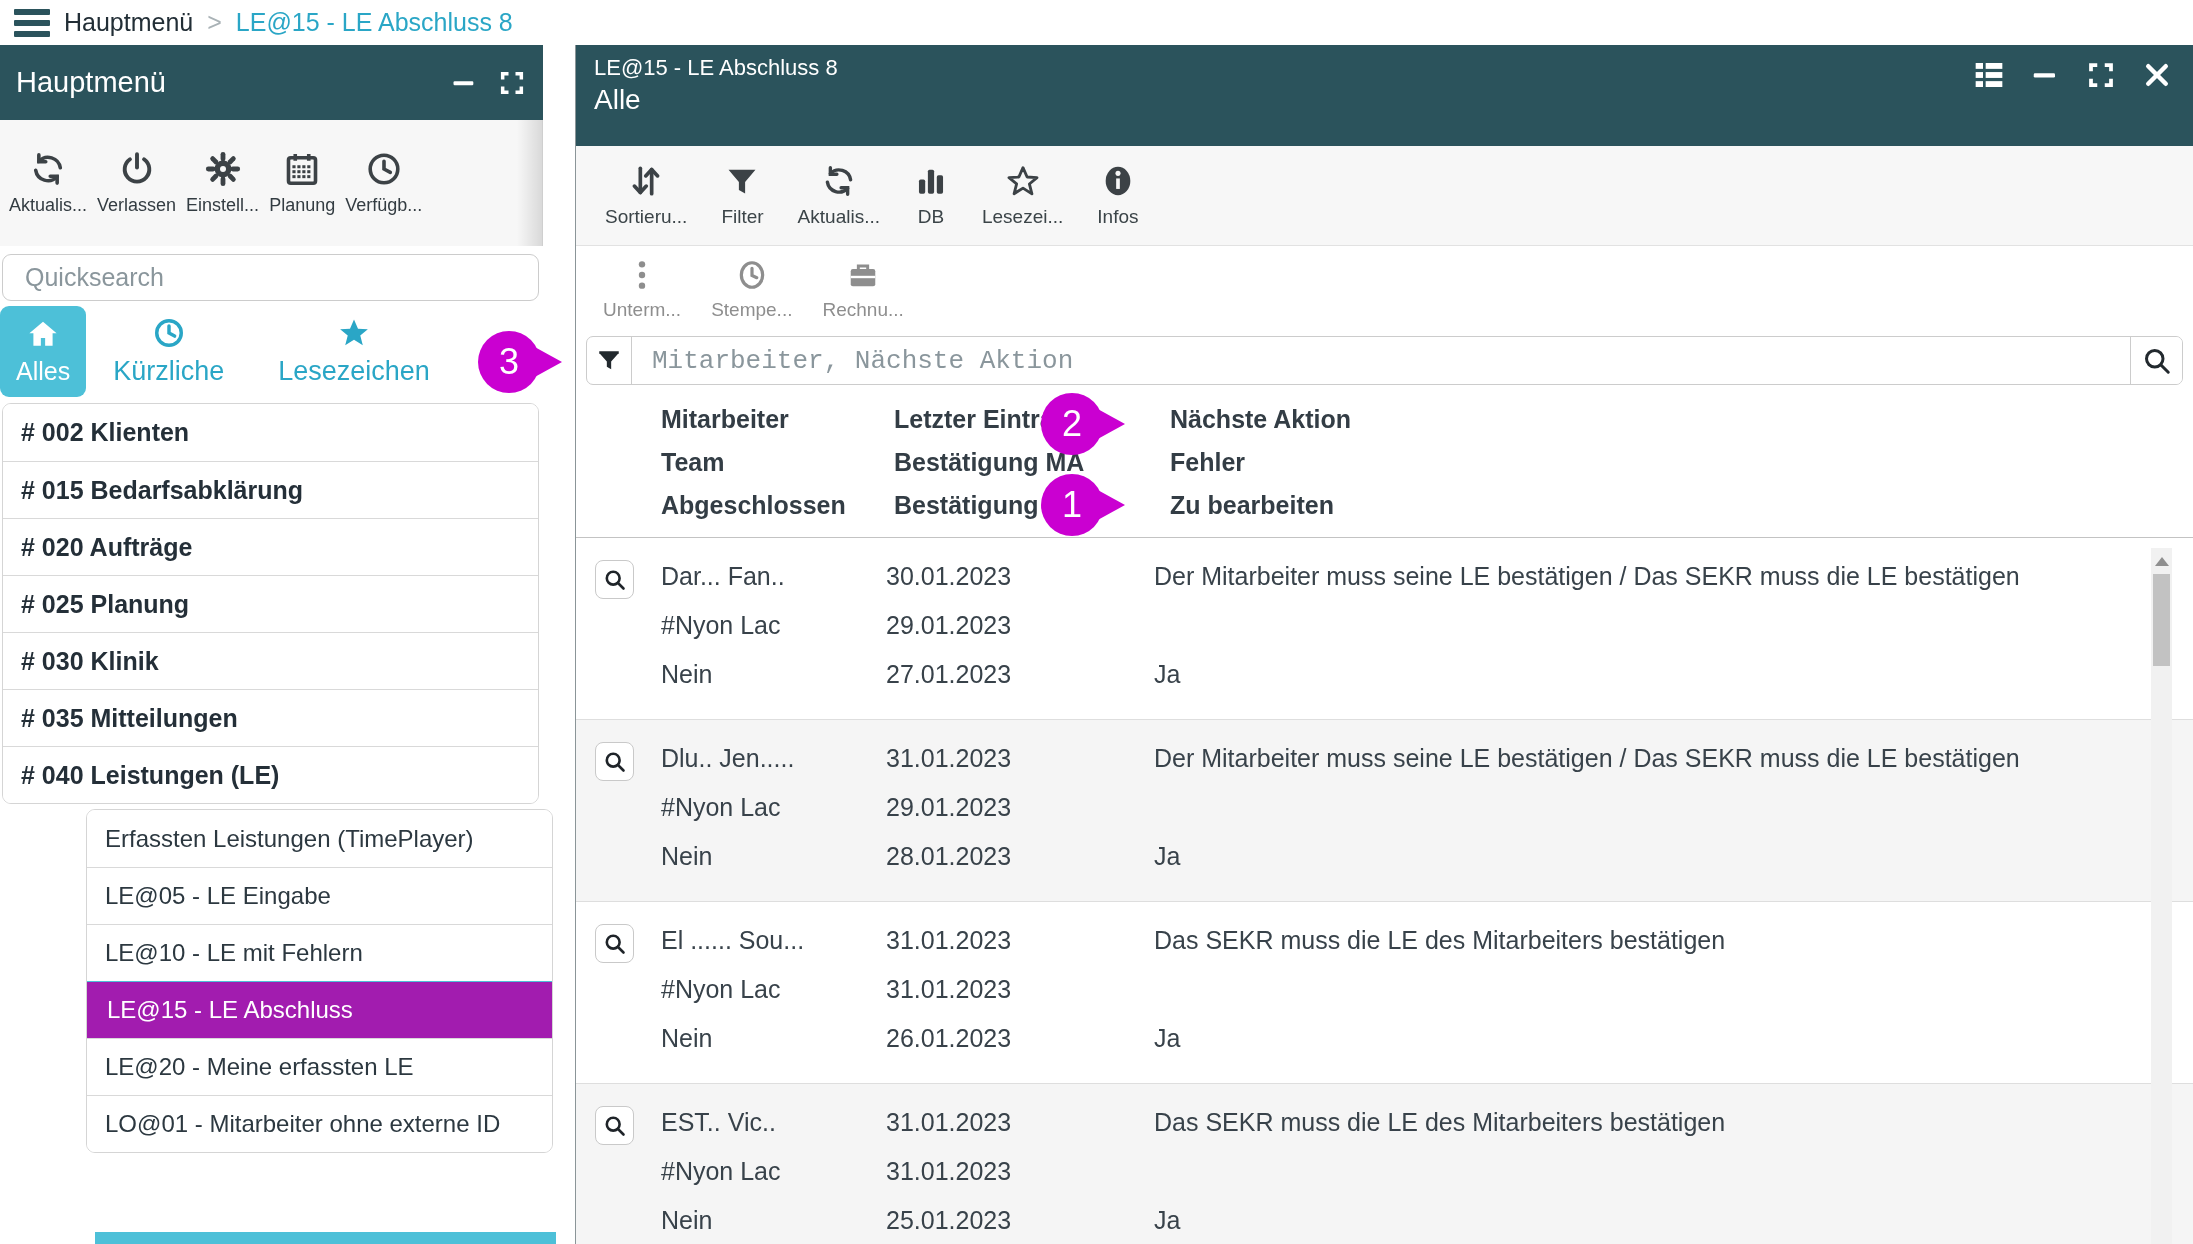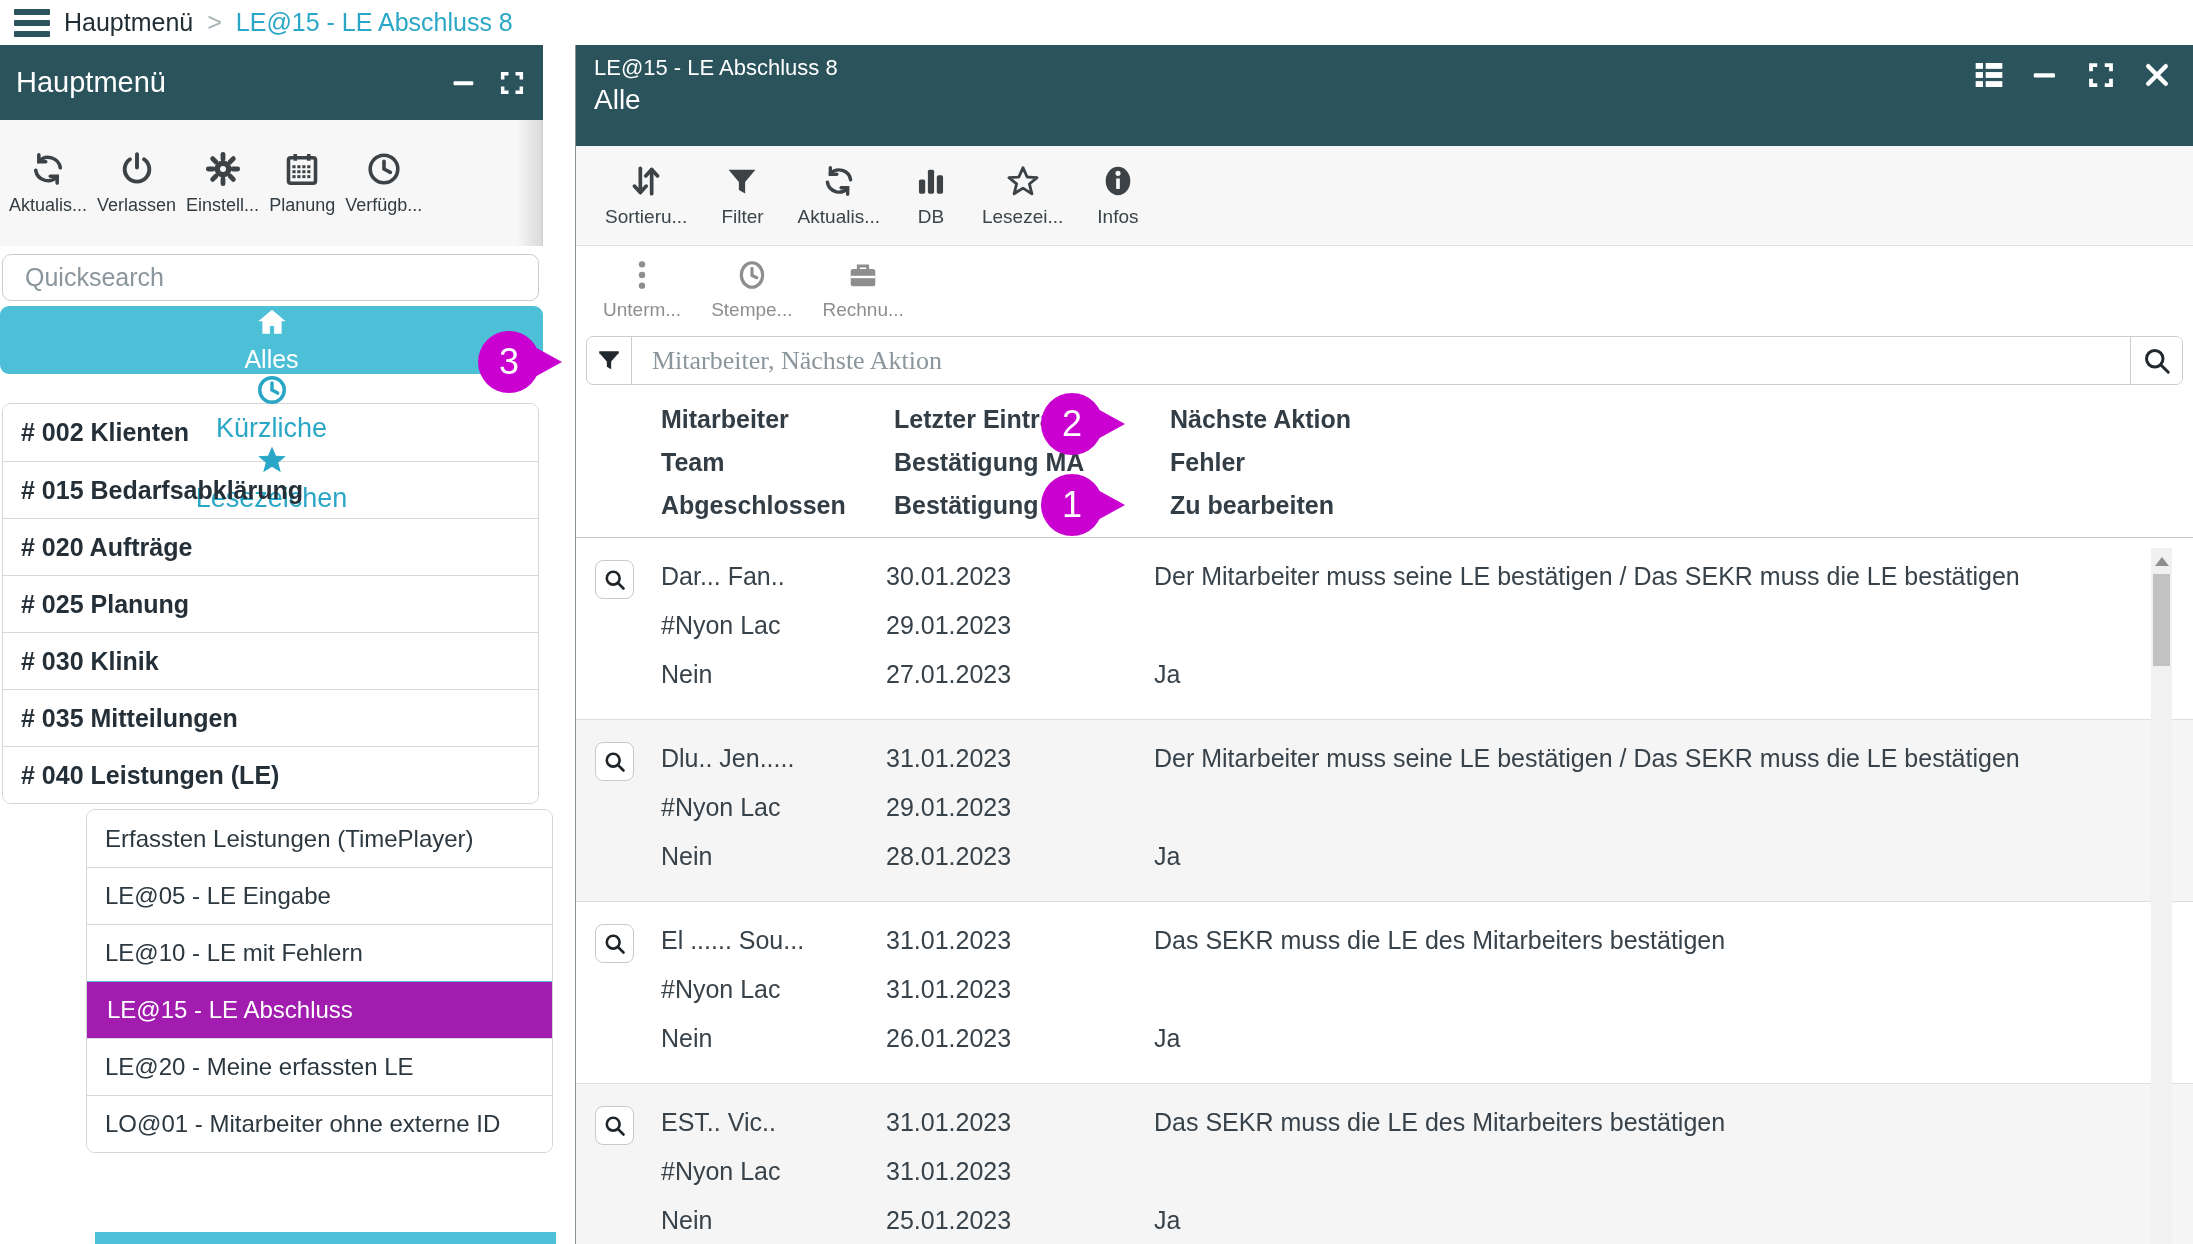--- a/index.html
+++ b/index.html
@@ -35,21 +35,21 @@
   .tool-item .ti-label { font-size:18px; white-space:nowrap; }
   .tool-item .ti-icon { width:36px; height:36px; color:#3c4246; }
   .lp-toolbar .shadow { position:absolute; right:0; top:0; width:26px; height:100%;
                background:linear-gradient(to right, rgba(0,0,0,0), rgba(0,0,0,0.12)); border-right:1px solid #cfcfcf; }
 
   .quicksearch-wrap { margin:8px 4px 0 2px; }
   .quicksearch { width:100%; height:47px; border:1px solid #ccc; border-radius:9px; font-size:25px;
                  padding:0 22px; color:#333; outline:none; font-family:"Liberation Sans",sans-serif; }
   .quicksearch::placeholder { color:#8a969c; }
 
-  .tabs { display:flex; margin-top:5px; height:91px; align-items:stretch;flex-direction:column; }
+  .tabs { display:flex; margin-top:5px; height:91px; align-items:stretch; }
   .tab { display:flex; flex-direction:column; align-items:center; justify-content:center; gap:7px;
          padding:0 27px; color:#2aa6c6; font-size:27px; cursor:pointer; }
   .tab .tab-icon { width:32px; height:32px; }
   .tab.active { background:#4dc0d8; color:#fff; border-radius:9px; padding:0 16px; font-size:25px; }
 
   .menu { margin:6px 4px 0 2px; border:1px solid #d5d5d5; border-radius:9px; overflow:hidden; background:#fff; }
   .menu-item { height:57px; display:flex; align-items:center; padding:0 18px; font-size:25px; font-weight:700;
                color:#242f38; border-top:1px solid #d9d9d9; cursor:pointer; background:#fff; }
   .menu-item:first-child { border-top:0; }
 
@@ -79,21 +79,21 @@
   .rp-toolbar2 { height:88px; background:#fff; display:flex; align-items:center; padding:0 12px; flex:none; }
   .rp-toolbar2 .tool-item { color:#8e8e8e; padding:0 15px; }
   .rp-toolbar2 .ti-icon { width:32px; height:32px; color:#8e8e8e; }
   .rp-toolbar2 .ti-label { font-size:19px; }
 
   .filter-row { margin:2px 10px 0; height:49px; display:flex; border:1px solid #ccc; border-radius:7px;
                 overflow:hidden; background:#fff; flex:none; }
   .filter-funnel { width:45px; border-right:1px solid #ccc; display:flex; align-items:center; justify-content:center;
                    color:#22292e; cursor:pointer; flex:none; }
   .filter-input { flex:1; border:0; outline:none; font-size:26px; padding:0 20px; color:#333;
-                  font-family:Liberation Serif, serif; }
+                  font-family:Liberation Mono, monospace; }
   .filter-input::placeholder { color:#8a969c; }
   .filter-search { width:52px; border-left:1px solid #ccc; display:flex; align-items:center; justify-content:center;
                    color:#22292e; cursor:pointer; flex:none; background:#fff; }
 
   .headers { padding-top:13px; height:153px; border-bottom:1px solid #c3c3c3; font-size:25px; font-weight:600;
              color:#333d45; flex:none; }
   .hline { display:flex; height:43px; align-items:center;gap:8px; }
   .c1 { margin-left:85px; width:225px; flex:none; }
   .c2 { width:268px; flex:none; }
   .c3 { flex:1; padding-right:90px; }

